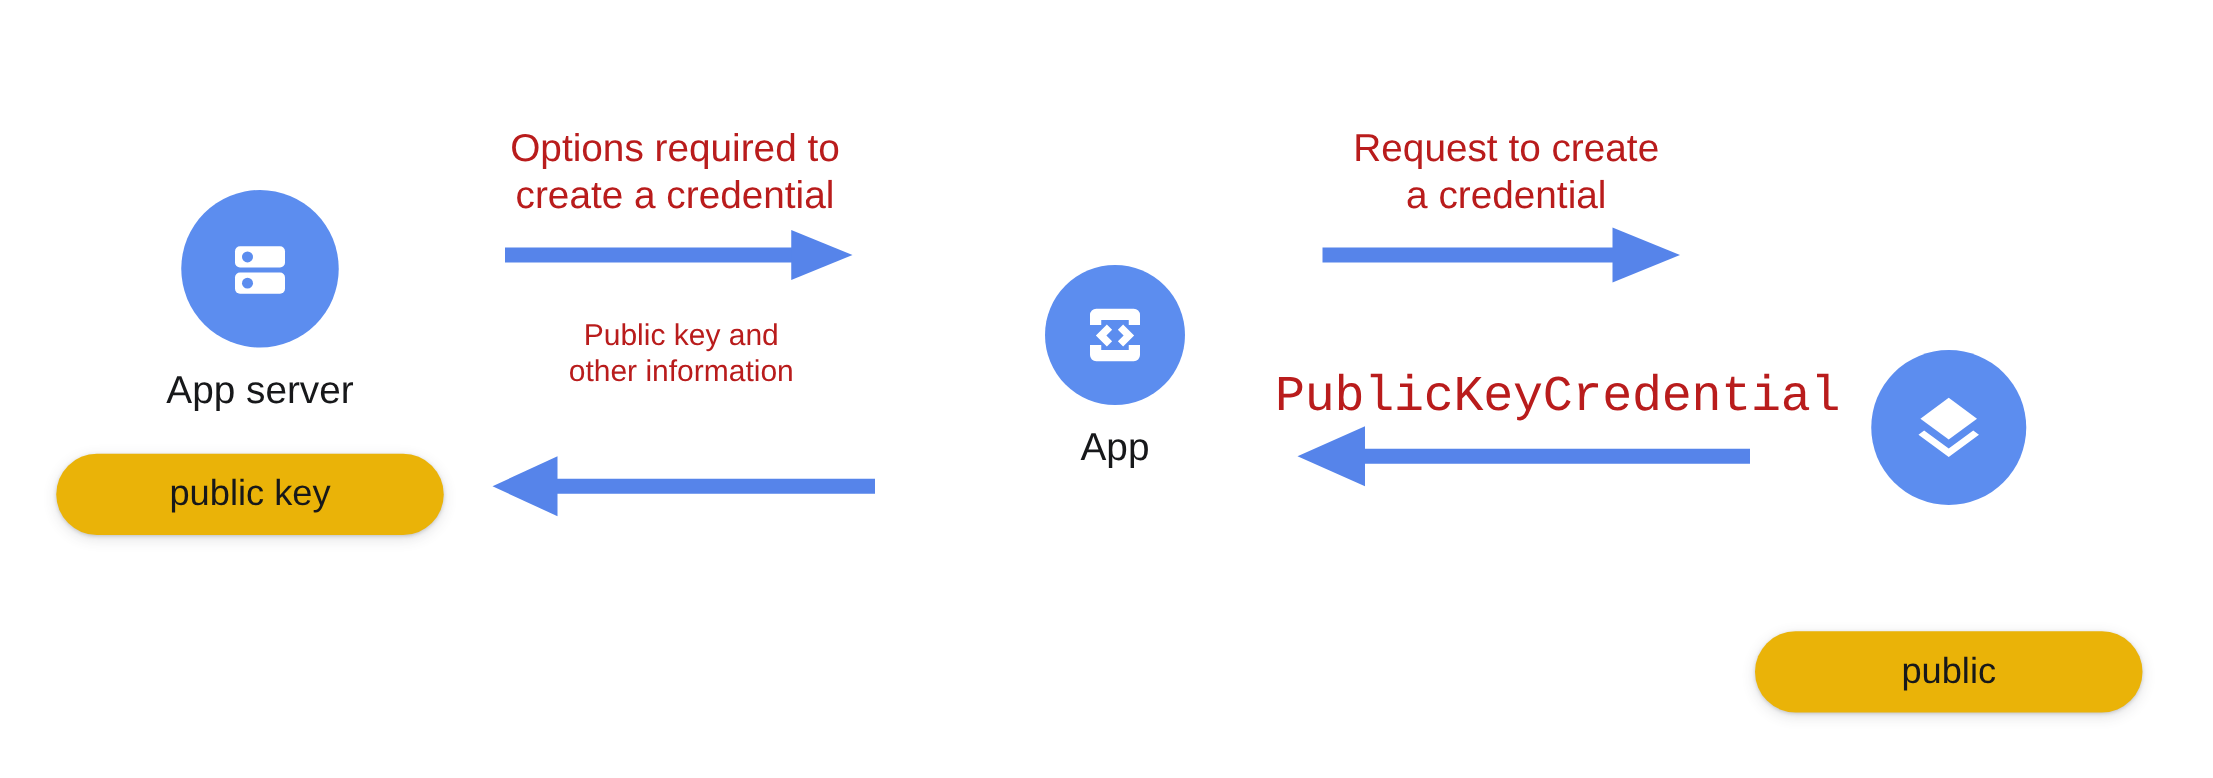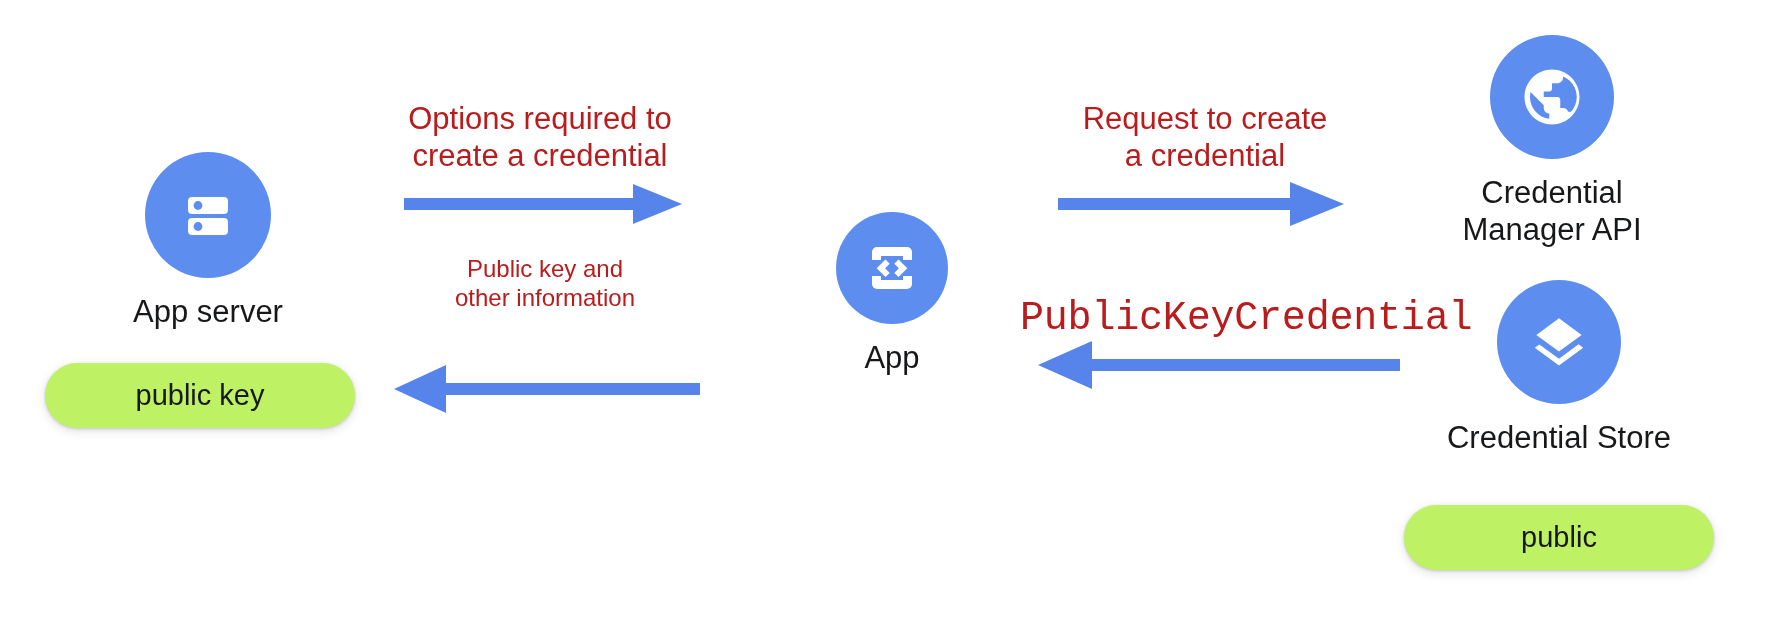--- a/index.html
+++ b/index.html
@@ -34,21 +34,21 @@
   .node-label {
     color: #17181a;
     font-family: "Liberation Sans", sans-serif;
     font-weight: 400;
     text-align: center;
     line-height: 1.18;
     white-space: pre-line;
   }
   .pill {
     position: absolute;
-    background: #bef264;
+    background: #eab308;
     border-radius: 999px;
     display: flex;
     align-items: center;
     justify-content: center;
     color: #17181a;
     box-shadow: 0 1px 3px rgba(60,64,67,.22), 0 3px 10px 1px rgba(60,64,67,.13);
     font-family: "Liberation Sans", sans-serif;
   }
   .arrow-group {
     position: absolute;
@@ -102,42 +102,30 @@
 
           <path d="M24.5 22.5 l4.2 4.2 l-4.6 4.6 l4.6 4.6 l-4.2 4.2 l-8.8 -8.8 z" fill="#ffffff"></path>
 
           <path d="M37.5 22.5 l-4.2 4.2 l4.6 4.6 l-4.6 4.6 l4.2 4.2 l8.8 -8.8 z" fill="#ffffff"></path>
         </svg>
       </span>
     </div>
     <div class="node-label" style="margin-top:16px; font-size:31px; width:200px;">App</div>
   </div>
 
-  <div class="node" style="left:1490px; top:35px; width:124px;">
-    <div class="circle" style="width:124px; height:124px;">
-      <span>
-        <svg width="66" height="66" viewBox="0 0 24 24">
-          <path fill="#ffffff" d="M12 2C6.48 2 2 6.48 2 12s4.48 10 10 10 10-4.48 10-10S17.52 2 12 2zm-1 17.93c-3.95-.49-7-3.85-7-7.93 0-.62.08-1.21.21-1.79L9 15v1c0 1.1.9 2 2 2v1.93zm6.9-2.54c-.26-.81-1-1.39-1.9-1.39h-1v-3c0-.55-.45-1-1-1H9v-2h2c.55 0 1-.45 1-1V7h2c1.1 0 2-.9 2-2v-.41c2.93 1.19 5 4.06 5 7.41 0 2.08-.8 3.97-2.1 5.39z"></path>
-        </svg>
-      </span>
-    </div>
-    <div class="node-label" style="margin-top:16px; font-size:31px; width:300px;">Credential
-Manager API</div>
-  </div>
 
   <div class="node" style="left:1497px; top:280px; width:124px;">
     <div class="circle" style="width:124px; height:124px;">
       <span>
         <svg width="64" height="64" viewBox="0 0 24 24">
           <path fill="#ffffff" d="M11.99 3.1 3.5 9.35l8.49 6.25 8.49-6.25L11.99 3.1z"></path>
           <path fill="#ffffff" d="M11.99 18.32 4.62 12.9l-1.71 1.26 9.08 6.69 9.08-6.69-1.72-1.27-7.36 5.43z"></path>
         </svg>
       </span>
     </div>
-    <div class="node-label" style="margin-top:16px; font-size:31px; width:340px;">Credential Store</div>
   </div>
 
   <div class="pill" style="left:1404px; top:505px; width:310px; height:65px; font-size:29px;">
     <span>public</span>
   </div>
 
   <div class="arrow-group" style="left:390px; top:100px; width:300px; height:120px;">
     <div class="arrow-label" style="top:0; font-size:31px;">Options required to
 create a credential</div>
     <svg width="300" height="44" viewBox="0 0 300 44" style="position:absolute; top:82px; left:0;">

